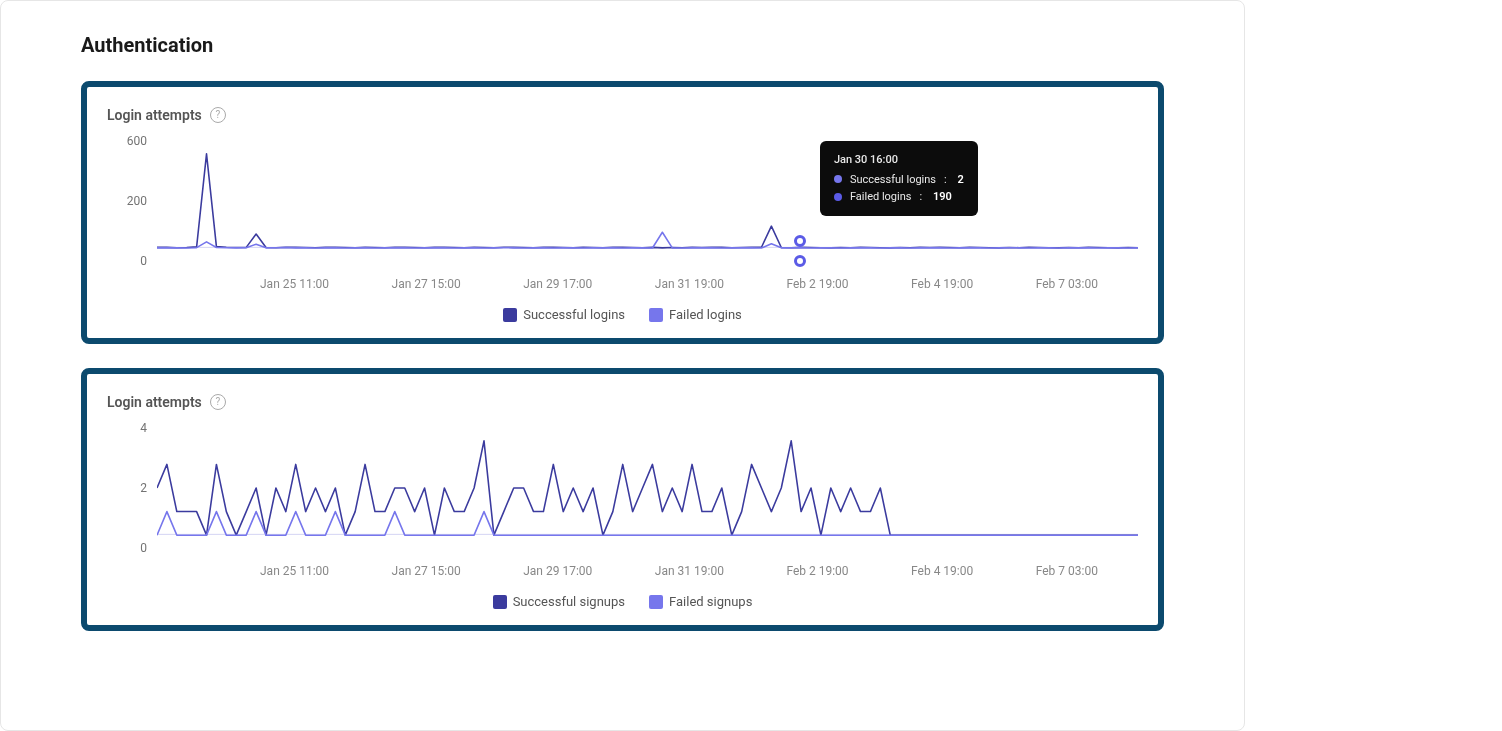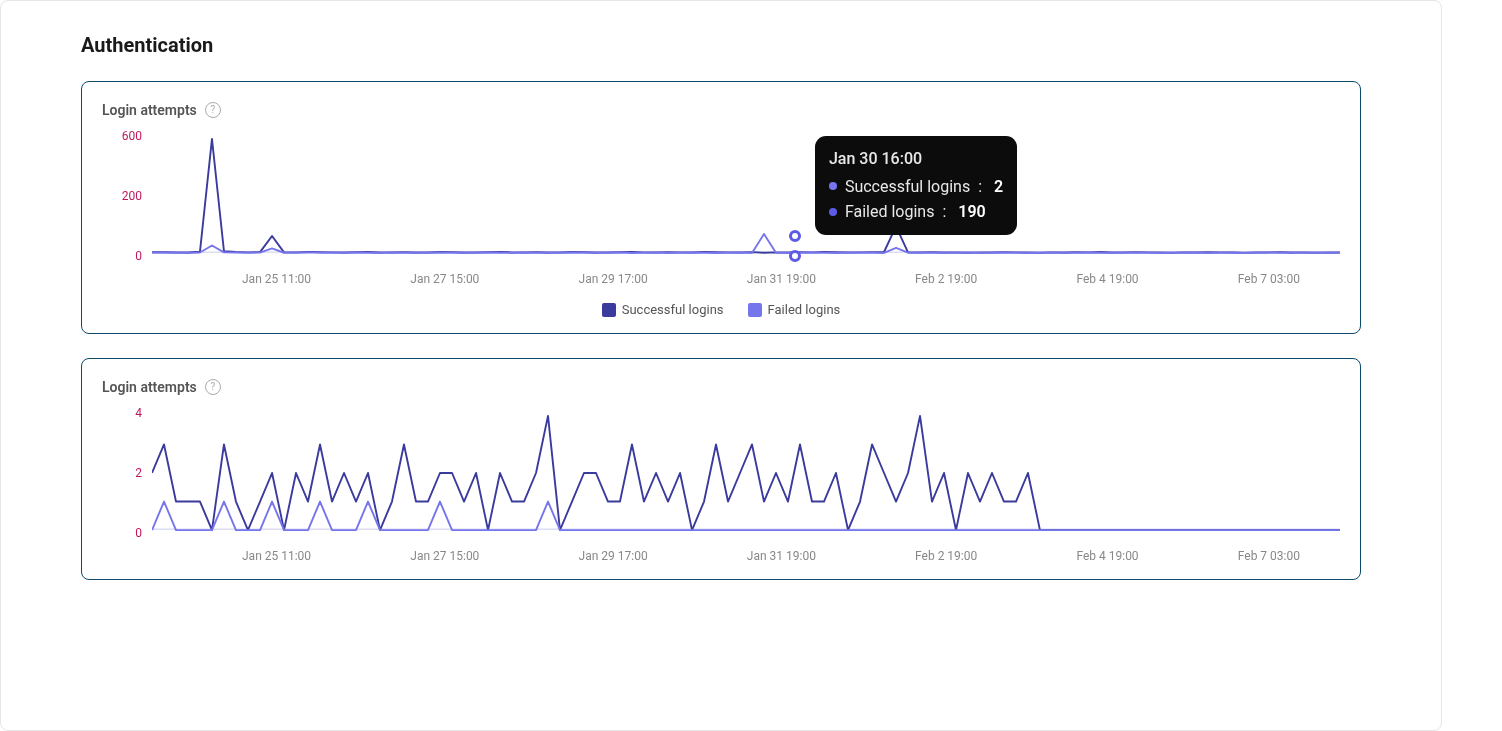--- a/index.html
+++ b/index.html
@@ -4,39 +4,39 @@
 <style>
   * { box-sizing: border-box; }
   body {
     margin: 0;
     padding: 0;
     font-family: -apple-system, BlinkMacSystemFont, "Segoe UI", Roboto, sans-serif;
     background: #fff;
     color: #1a1a1a;
   }
   .outer-frame {
-    width: 1442px;
+    width: 1245px;
     height: 731px;
     border: 1px solid #e6e6e6;
     border-radius: 8px;
     background: #fff;
     position: relative;
     overflow: hidden;
   }
   .content {
     padding: 32px 80px 32px 80px;
   }
   .page-title {
     font-size: 20px;
     font-weight: 700;
     color: #1a1a1a;
     margin: 0 0 24px 0;
   }
   .card {
-    border: 1px solid #0c4a6e;
+    border: 6px solid #0c4a6e;
     border-radius: 8px;
     padding: 20px 20px 16px 20px;
     margin-bottom: 24px;
     background: #fff;
   }
   .card-title-row {
     display: flex;
     align-items: center;
     gap: 8px;
     margin-bottom: 18px;
@@ -66,21 +66,21 @@
     left: 0;
     top: 0;
     height: 100%;
     width: 44px;
   }
   .y-tick {
     position: absolute;
     right: 4px;
     transform: translateY(-50%);
     font-size: 12px;
-    color: #be185d;
+    color: #737373;
     text-align: center;
   }
   .plot-area {
     margin-left: 50px;
     position: relative;
   }
   svg.chart {
     display: block;
     width: 100%;
   }
@@ -88,20 +88,21 @@
     display: flex;
     justify-content: space-between;
     margin-left: 50px;
     margin-top: 16px;
     padding: 0 40px 0 90px;
   }
   .x-tick {
     font-size: 12px;
     color: #888;
     white-space: nowrap;
+    margin-left: 13px;
   }
   .legend {
     display: flex;
     justify-content: center;
     gap: 24px;
     margin-top: 16px;
   }
   .legend-item {
     display: flex;
     align-items: center;
@@ -111,22 +112,22 @@
   }
   .legend-swatch {
     width: 14px;
     height: 14px;
     border-radius: 2px;
   }
   .tooltip {
     position: absolute;
     background: #0c0c0c;
     color: #e8e8e8;
-    font-size: 16px;
-    border-radius: 11px;
+    font-size: 11px;
+    border-radius: 6px;
     padding: 10px 14px;
     line-height: 1.6;
     pointer-events: none;
     white-space: nowrap;
   }
   .tooltip-title { font-weight: 500; margin-bottom: 2px; }
   .tt-row { display: flex; align-items: center; gap: 8px; }
   .tt-dot { width: 8px; height: 8px; border-radius: 50%; }
   .tt-val { font-weight: 600; color: #fff; }
   .hover-marker {
@@ -231,16 +232,26 @@
       <div class="x-axis">
         <span class="x-tick">Jan 25 11:00</span>
         <span class="x-tick">Jan 27 15:00</span>
         <span class="x-tick">Jan 29 17:00</span>
         <span class="x-tick">Jan 31 19:00</span>
         <span class="x-tick">Feb 2 19:00</span>
         <span class="x-tick">Feb 4 19:00</span>
         <span class="x-tick">Feb 7 03:00</span>
       </div>
 
+      <div class="legend">
+        <div class="legend-item">
+          <span class="legend-swatch" id="lsw-s0" style="background: rgb(59, 59, 158);"></span>
+          <span>Successful signups</span>
+        </div>
+        <div class="legend-item">
+          <span class="legend-swatch" id="lsw-s1" style="background: rgb(118, 118, 236);"></span>
+          <span>Failed signups</span>
+        </div>
+      </div>
     </div>
 
   </div>
 </div>
 
 </body></html>

